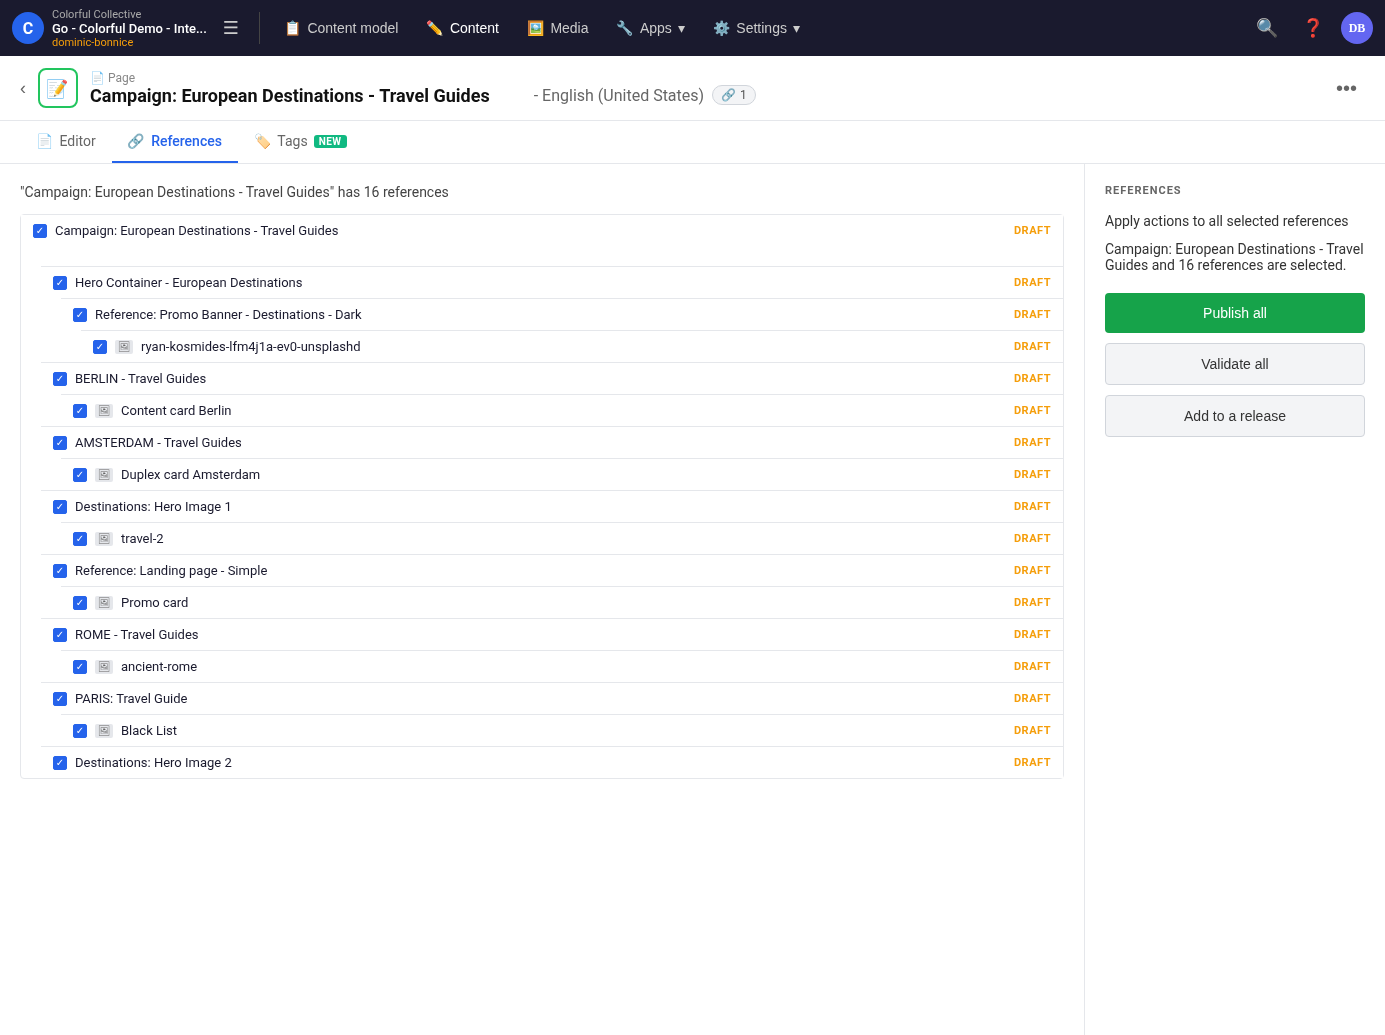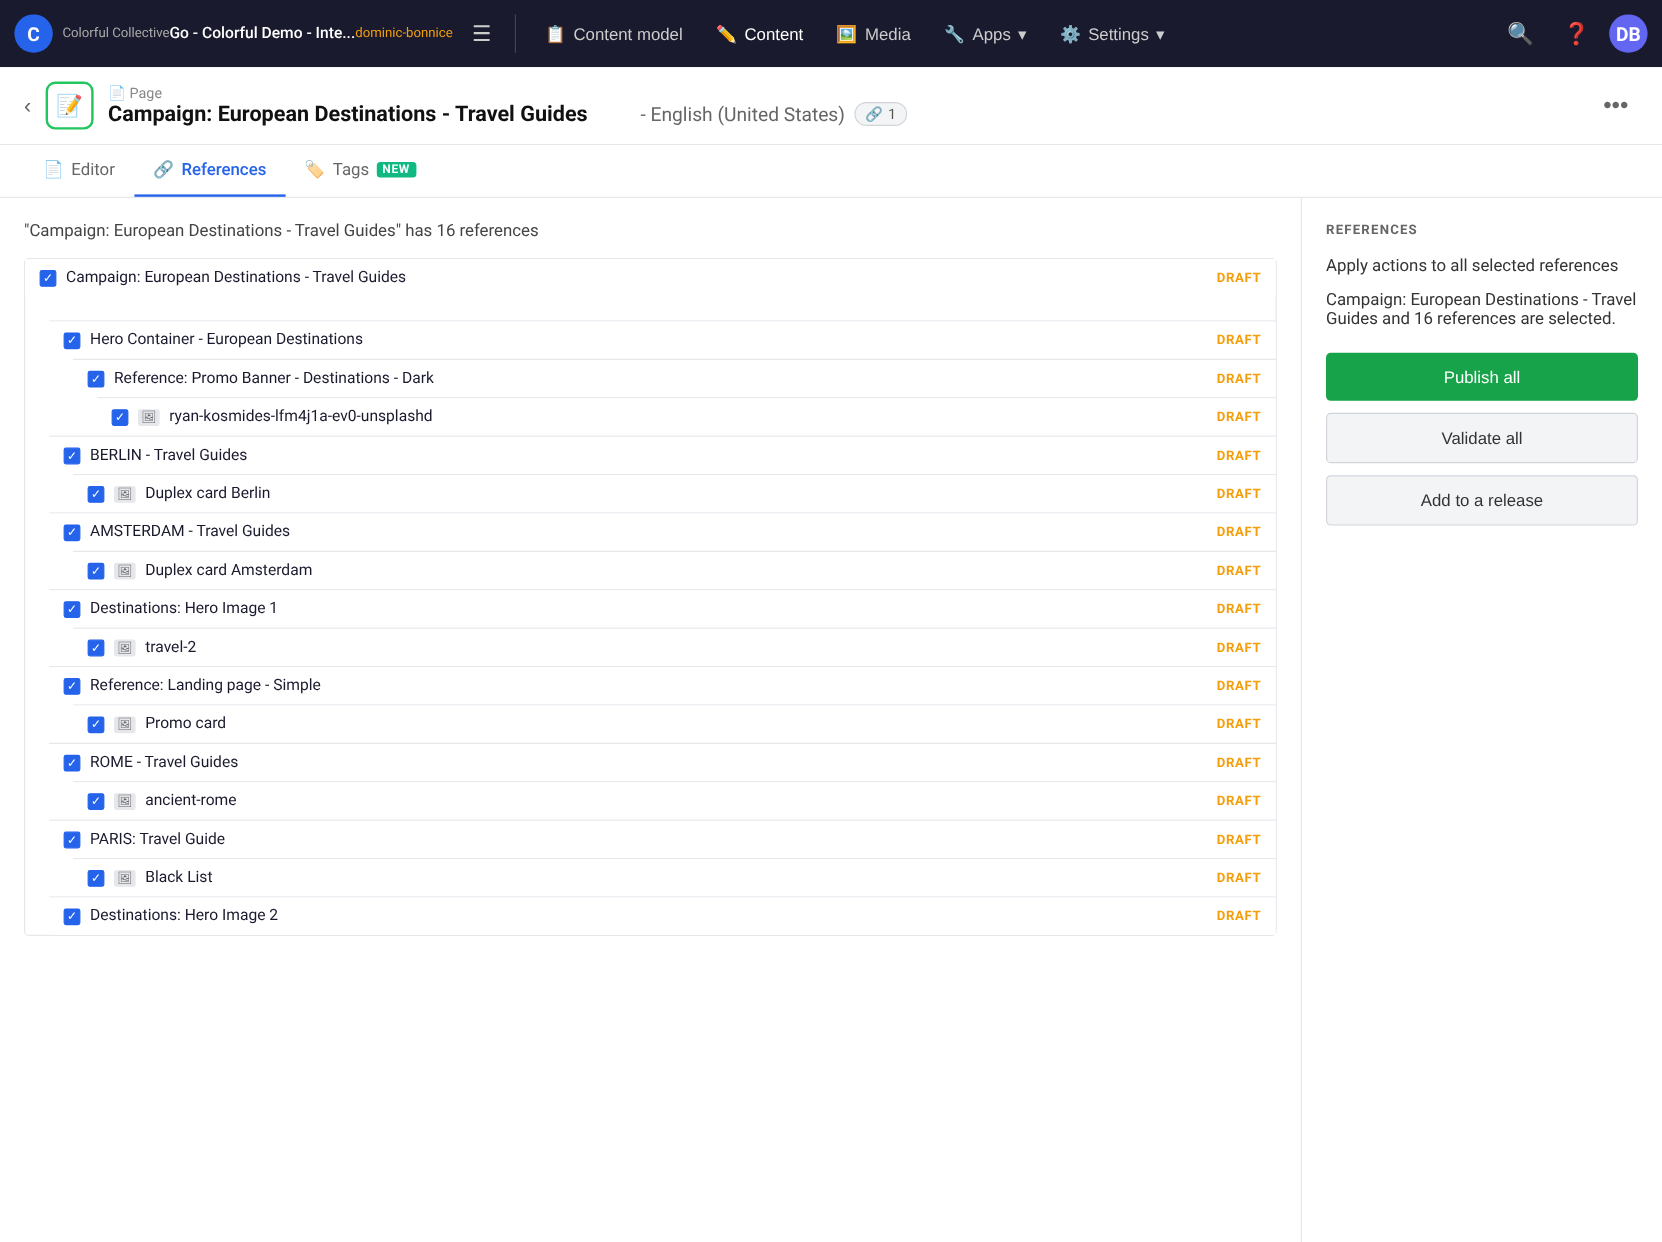--- a/index.html
+++ b/index.html
@@ -26,21 +26,21 @@
       height: 32px;
       background: #2563eb;
       border-radius: 50%;
       display: flex;
       align-items: center;
       justify-content: center;
       font-weight: bold;
       font-size: 16px;
       color: white;
     }
-    .nav-brand-text { display: flex; flex-direction: row; }
+    .nav-brand-text { display: flex; flex-direction: column; }
     .nav-org { font-size: 11px; color: #aaa; }
     .nav-project { font-size: 13px; font-weight: 500; color: #fff; }
     .nav-user { font-size: 11px; color: #f59e0b; }
     .nav-menu-btn {
       background: none; border: none; color: #ccc; cursor: pointer; font-size: 18px; padding: 4px 8px;
     }
     .nav-divider { width: 1px; height: 32px; background: #444; margin: 0 4px; }
     .nav-items { display: flex; align-items: center; gap: 4px; flex: 1; }
     .nav-item {
       display: flex; align-items: center; gap: 6px; padding: 6px 12px;
@@ -48,21 +48,21 @@
       background: none; border: none; white-space: nowrap;
     }
     .nav-item.active { color: #fff; }
     .nav-right { display: flex; align-items: center; gap: 8px; margin-left: auto; }
     .nav-icon-btn {
       background: none; border: none; color: #ccc; cursor: pointer; font-size: 18px; padding: 4px 8px; border-radius: 4px;
     }
     .nav-avatar {
       width: 32px; height: 32px; background: #6366f1; border-radius: 50%;
       display: flex; align-items: center; justify-content: center;
-      font-size: 16px; font-weight: bold; color: white; cursor: pointer;
+      font-size: 12px; font-weight: bold; color: white; cursor: pointer; font-family: Liberation Serif, serif;
     }
 
     
     .content-area { display: flex; flex-direction: column; height: calc(100vh - 56px); }
 
     
     .entry-header {
       display: flex; align-items: center; padding: 12px 20px; border-bottom: 1px solid #e5e7eb;
       background: #fff;
     }
@@ -318,21 +318,21 @@
                 <span class="ref-name">BERLIN - Travel Guides</span>
               </div>
               <span class="ref-status">DRAFT</span>
             </div>
             <div class="ref-grandchildren">
               <div class="ref-grandchild">
                 <div class="ref-row">
                   <div class="ref-row-left">
                     <span class="cb-checked"></span>
                     <span class="image-icon">🖼</span>
-                    <span class="ref-name">Duplex card Berlin</span>
+                    <span class="ref-name">Content card Berlin</span>
                   </div>
                   <span class="ref-status">DRAFT</span>
                 </div>
               </div>
             </div>
           </div>
 
           <div class="ref-child">
             <div class="ref-row">
               <div class="ref-row-left">

